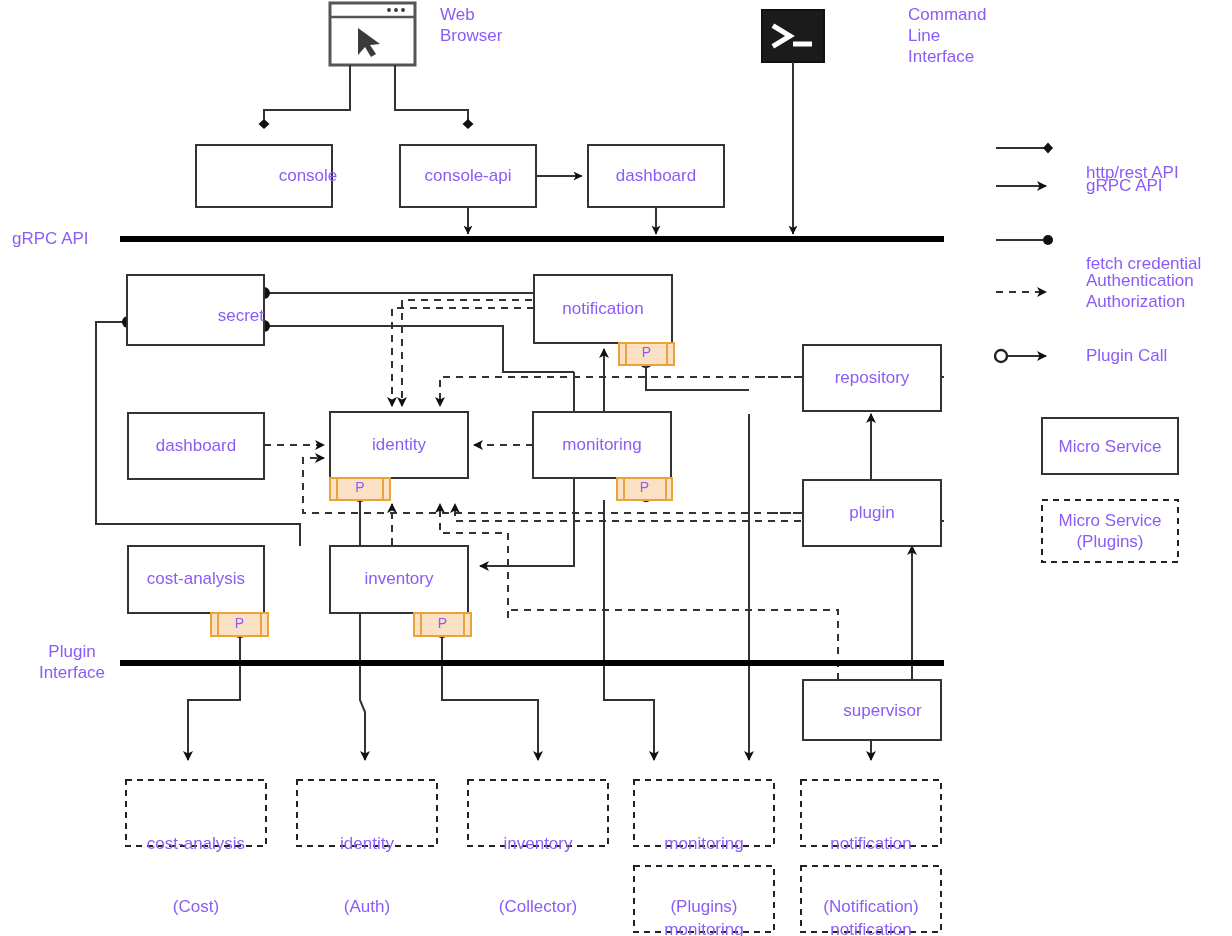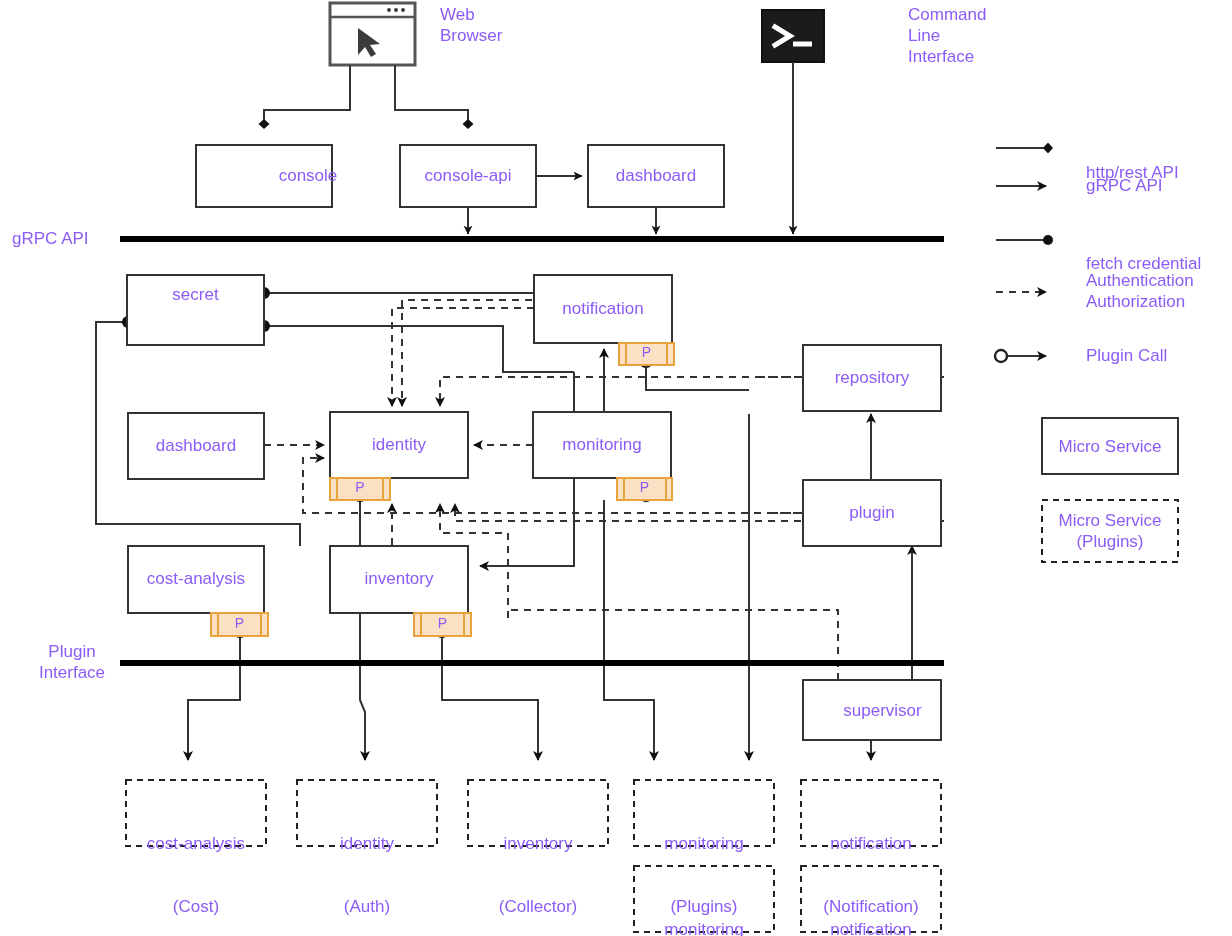--- a/index.html
+++ b/index.html
@@ -174,21 +174,21 @@
 Interface</div>
 
   <div class="lbl" style="left:12px;top:228px;">gRPC API</div>
   <div class="lbl ctr" style="left:24px;top:641px;width:96px;">Plugin
 Interface</div>
 
   <div class="lbl ctr" style="left:196px;top:165px;width:136px;padding-left:44px;">console</div>
   <div class="lbl ctr" style="left:400px;top:165px;width:136px;">console-api</div>
   <div class="lbl ctr" style="left:588px;top:165px;width:136px;">dashboard</div>
 
-  <div class="lbl ctr" style="left:127px;top:284px;width:137px;">secret</div>
+  <div class="lbl ctr" style="left:127px;top:305px;width:137px;text-align:right;">secret</div>
   <div class="lbl ctr" style="left:534px;top:298px;width:138px;">notification</div>
   <div class="lbl ctr" style="left:128px;top:435px;width:136px;">dashboard</div>
   <div class="lbl ctr" style="left:330px;top:434px;width:138px;">identity</div>
   <div class="lbl ctr" style="left:533px;top:434px;width:138px;">monitoring</div>
   <div class="lbl ctr" style="left:803px;top:367px;width:138px;">repository</div>
   <div class="lbl ctr" style="left:803px;top:502px;width:138px;">plugin</div>
   <div class="lbl ctr" style="left:128px;top:568px;width:136px;">cost-analysis</div>
   <div class="lbl ctr" style="left:330px;top:568px;width:138px;">inventory</div>
   <div class="lbl ctr" style="left:803px;top:700px;width:159px;">supervisor</div>
 

